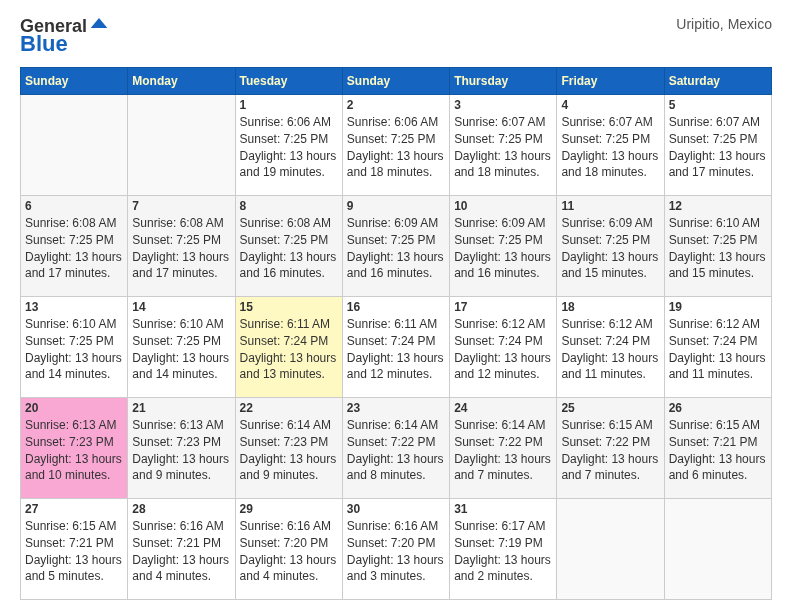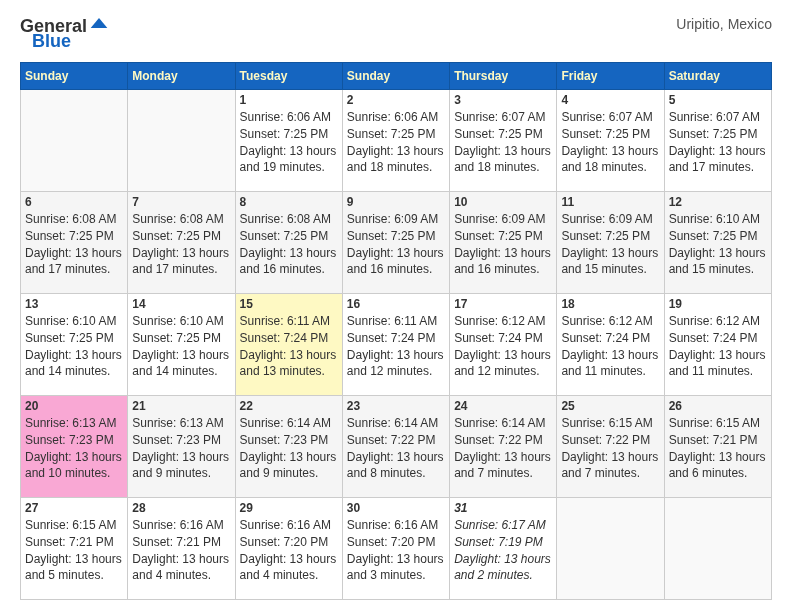--- a/index.html
+++ b/index.html
@@ -26,24 +26,23 @@
     .logo {
       display: flex;
       align-items: center;
     }
     .logo-text-general {
       font-size: 18px;
       font-weight: bold;
       color: #333;
     }
     .logo-text-blue {
-      font-size: 18px;
+      font-size: 22px;
       font-weight: bold;
       color: #1565c0;
-      margin-left: 12px;
     }
     .logo-icon {
       width: 20px;
       height: 20px;
       margin-left: 2px;
       margin-top: -8px;
     }
     .title-block {
       text-align: right;
     }
@@ -315,21 +314,21 @@
             <div class="day-info" style="white-space: pre-line;">Sunrise: 6:16 AM
 Sunset: 7:20 PM
 Daylight: 13 hours and 4 minutes.</div>
           </td>
           <td style="background-color: rgb(255, 255, 255);">
             <span class="day-number">30</span>
             <div class="day-info" style="white-space: pre-line;">Sunrise: 6:16 AM
 Sunset: 7:20 PM
 Daylight: 13 hours and 3 minutes.</div>
           </td>
-          <td style="background-color: rgb(255, 255, 255); font-style: italic;">
+          <td style="background-color: rgb(255, 255, 255);">
             <span class="day-number">31</span>
             <div class="day-info" style="white-space: pre-line;">Sunrise: 6:17 AM
 Sunset: 7:19 PM
 Daylight: 13 hours and 2 minutes.</div>
           </td>
           <td class="empty-cell" style="background-color: rgb(249, 249, 249);"></td>
           <td class="empty-cell" style="background-color: rgb(249, 249, 249);"></td>
         </tr>
       </tbody>
   </table>

